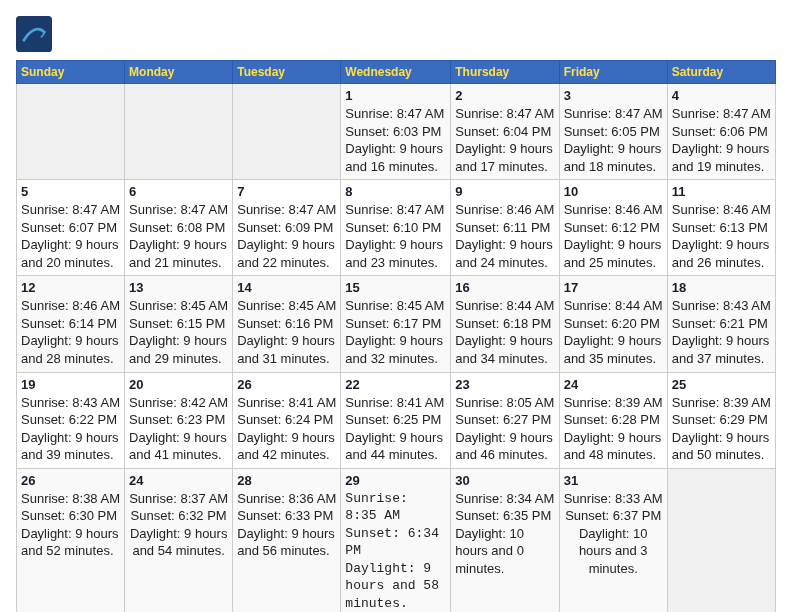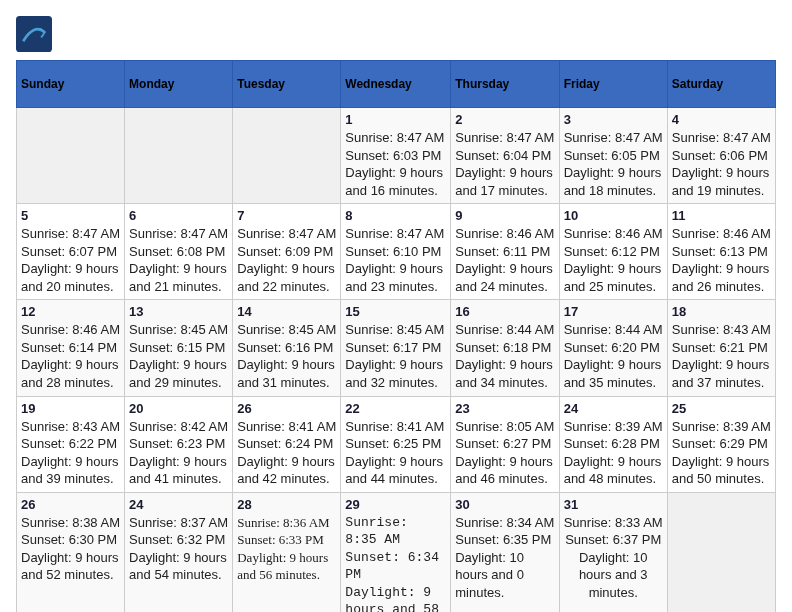--- a/index.html
+++ b/index.html
@@ -45,22 +45,22 @@
       color: #333;
       margin-top: 2px;
     }
     table {
       width: 100%;
       border-collapse: collapse;
       font-size: 11px;
     }
     thead th {
       background: #3a6bbf;
-      color: #000000;
-      padding: 16px 4px;
+      color: #fde047;
+      padding: 4px 4px;
       text-align: left;
       font-size: 12px;
       font-weight: bold;
       border: 1px solid #2a5aaf;
     }
     tbody td {
       border: 1px solid #ccc;
       vertical-align: top;
       padding: 4px;
       min-height: 80px;
@@ -282,27 +282,27 @@
       </tr>
       <tr>
         <td>
           <div class="day-num">26</div>
           <div class="cell-content" style="white-space: pre-line;">Sunrise: 8:38 AM
 Sunset: 6:30 PM
 Daylight: 9 hours and 52 minutes.</div>
         </td>
         <td>
           <div class="day-num">24</div>
-          <div class="cell-content" style="white-space: pre-line;">Sunrise: 8:37 AM
+          <div class="cell-content" style="white-space: pre-line; text-align: center;">Sunrise: 8:37 AM
 Sunset: 6:32 PM
 Daylight: 9 hours and 54 minutes.</div>
         </td>
         <td>
           <div class="day-num">28</div>
-          <div class="cell-content" style="white-space: pre-line; font-family: Liberation Serif, serif;">Sunrise: 8:36 AM
+          <div class="cell-content" style="white-space: pre-line;">Sunrise: 8:36 AM
 Sunset: 6:33 PM
 Daylight: 9 hours and 56 minutes.</div>
         </td>
         <td>
           <div class="day-num">29</div>
           <div class="cell-content" style="white-space: pre-line; font-family: Liberation Mono, monospace;">Sunrise: 8:35 AM
 Sunset: 6:34 PM
 Daylight: 9 hours and 58 minutes.</div>
         </td>
         <td>

